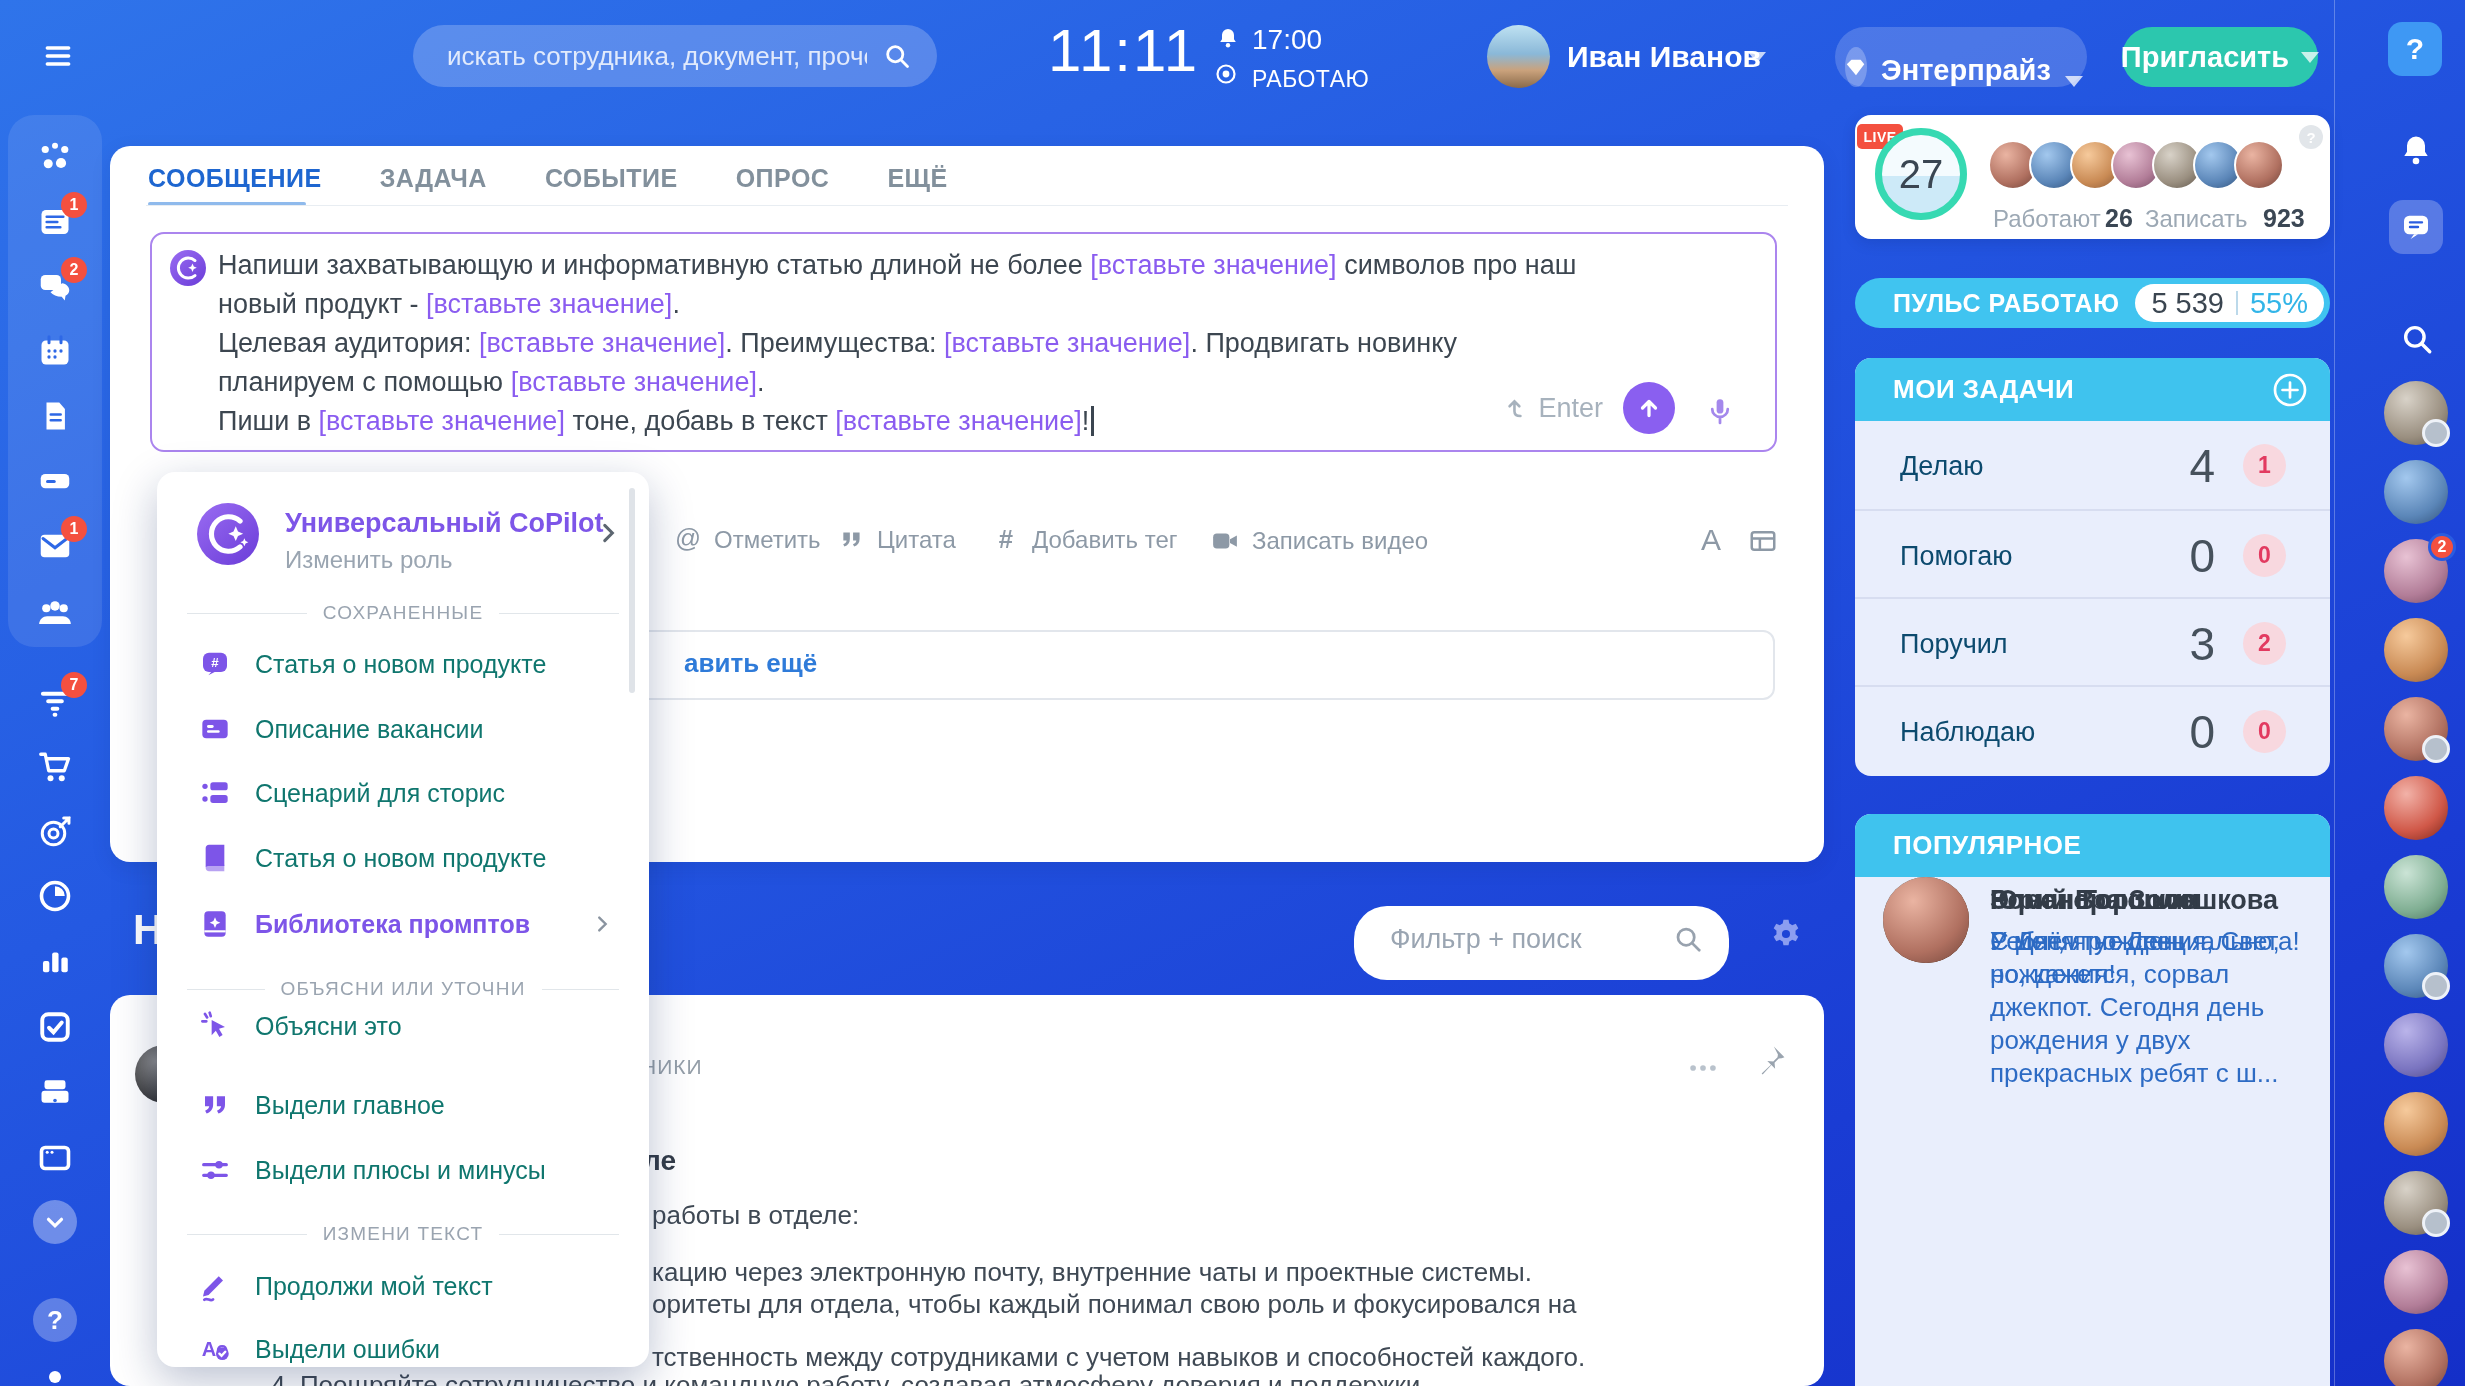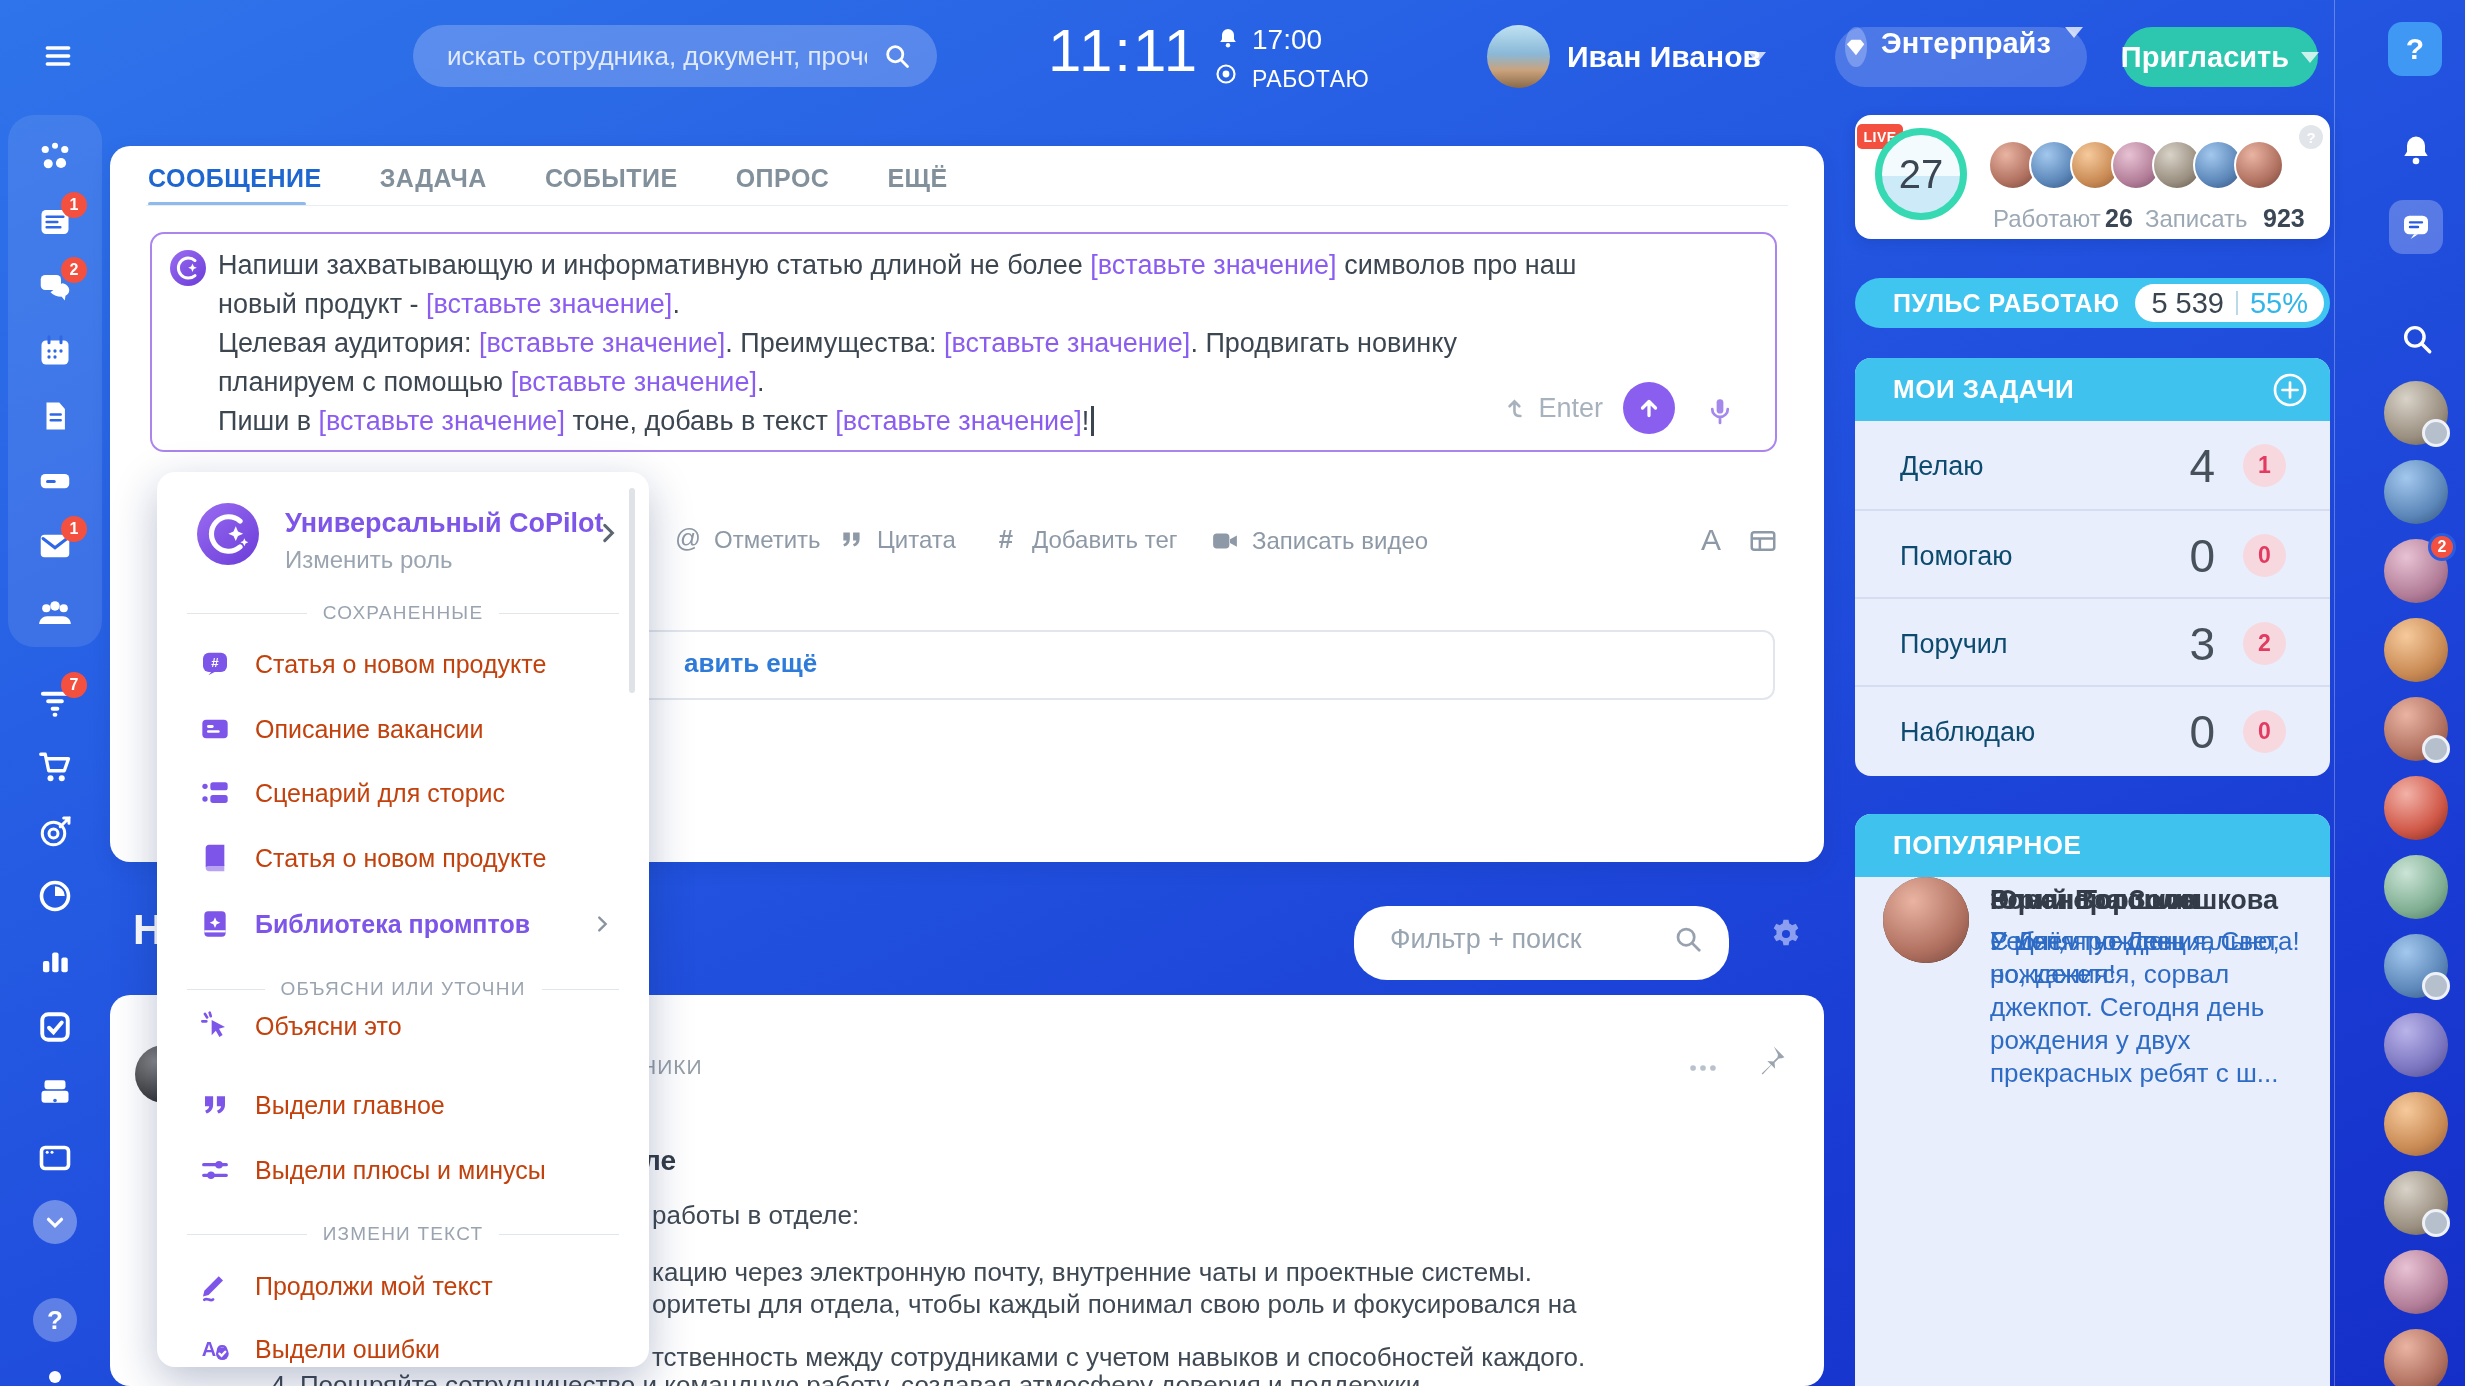--- a/index.html
+++ b/index.html
@@ -34,21 +34,21 @@
 .h-search .mag{position:absolute;right:26px;top:17px;color:#fff}
 .h-clock{left:1048px;top:16px;width:150px;font-size:60px;color:#fff;letter-spacing:2px}
 .h-bell{left:1216px;top:26px;color:#fff}
 .h-time{left:1252px;top:24px;font-size:28px;color:#fff}
 .h-rec{left:1214px;top:62px;color:#fff}
 .h-status{left:1252px;top:66px;font-size:23px;color:#fff;letter-spacing:.5px}
 .h-avatar{left:1487px;top:25px;width:63px;height:63px;border-radius:50%}
 .h-user{left:1567px;top:40px;font-size:30px;font-weight:bold;color:#fff}
 .chev{display:inline-block;width:0;height:0;border-left:9px solid transparent;border-right:9px solid transparent;border-top:11px solid rgba(255,255,255,.75)}
 .h-user-chev{left:1748px;top:52px}
-.h-plan{left:1835px;top:27px;width:252px;height:60px;border-radius:30px;background:rgba(255,255,255,.18);display:flex;align-items:flex-start;padding:0 18px 0 10px;gap:14px}
+.h-plan{left:1835px;top:27px;width:252px;height:60px;border-radius:30px;background:rgba(255,255,255,.18);display:flex;align-items:flex-end;padding:0 18px 0 10px;gap:14px}
 .h-plan .gem-wrap{width:40px;height:40px;border-radius:50%;background:rgba(255,255,255,.25);display:flex;align-items:center;justify-content:center;color:#fff}
 .h-plan .plabel{font-size:29px;font-weight:600;color:#fff}
 .h-invite{left:2122px;top:27px;width:196px;height:60px;border-radius:30px;background:#2cc7ae;display:flex;align-items:center;justify-content:center;gap:12px}
 .h-invite .ilabel{font-size:29px;font-weight:bold;color:#fff}
 .h-help{left:2388px;top:22px;width:54px;height:54px;border-radius:14px;background:#3e98f4;color:#fff;font-size:30px;font-weight:bold;display:flex;align-items:center;justify-content:center}
 
 
 .rail-panel{left:8px;top:115px;width:94px;height:532px;border-radius:26px;background:rgba(255,255,255,.10)}
 .rail-btn{position:absolute;left:33px;width:44px;height:44px;display:flex;align-items:center;justify-content:center;color:#fff}
 .rail-badge{position:absolute;top:-8px;right:-10px;min-width:26px;height:26px;padding:0 6px;border-radius:13px;background:#f4503f;color:#fff;font-size:16px;font-weight:bold;line-height:26px;text-align:center}
@@ -104,21 +104,21 @@
 .dd-logo{position:absolute;left:40px;top:31px;width:62px;height:62px;border-radius:50%;background:linear-gradient(140deg,#9a6cf2,#6a3cd8)}
 .dd-title{position:absolute;left:128px;top:36px;font-size:27px;font-weight:bold;color:#7d55e8}
 .dd-sub{position:absolute;left:128px;top:74px;font-size:24px;color:#9aa5b1}
 .dd-chev{position:absolute;left:438px;top:48px;color:#5c6670}
 .dd-scroll{position:absolute;left:472px;top:16px;width:6px;height:205px;border-radius:3px;background:#dfe3e8}
 .dd-div{position:absolute;left:30px;right:30px;height:22px;display:flex;align-items:center;gap:16px}
 .dd-div .line{flex:1;height:1px;background:#e1e6ea}
 .dd-div .dlabel{font-size:19px;letter-spacing:1.2px;color:#9aa4b0;white-space:nowrap}
 .dd-item{position:absolute;left:0;width:100%;height:42px;display:flex;align-items:center;padding:0 36px 0 40px;gap:22px;text-align:left}
 .dd-ic{width:36px;height:36px;display:flex;align-items:center;justify-content:center;color:#7d55e8;flex:none}
-.dd-label{font-size:25px;color:#c2410c;white-space:nowrap}
+.dd-label{font-size:25px;color:#0f766e;white-space:nowrap}
 .dd-label.accent{color:#7d55e8;font-weight:bold}
 .dd-item .chev-r{margin-left:auto;color:#8a94a0}
 
 
 .live-card{left:1855px;top:115px;width:475px;height:124px;background:#fff;border-radius:16px;box-shadow:0 4px 14px rgba(10,30,90,.15)}
 .live-badge{position:absolute;left:2px;top:9px;width:46px;height:25px;border-radius:5px;background:#f4503f;color:#fff;font-size:14px;font-weight:bold;display:flex;align-items:center;justify-content:center;letter-spacing:.5px}
 .live-ring{position:absolute;left:20px;top:13px;width:92px;height:92px;border-radius:50%;border:7px solid #36d9b2;
   background:linear-gradient(180deg,#f4fbfe 0 52%,#cdeaf8 52%);display:flex;align-items:center;justify-content:center;font-size:40px;color:#3a4652}
 .live-avs{position:absolute;left:133px;top:25px;display:flex}
 .live-avs .lav{width:50px;height:50px;border-radius:50%;border:2px solid #fff}

